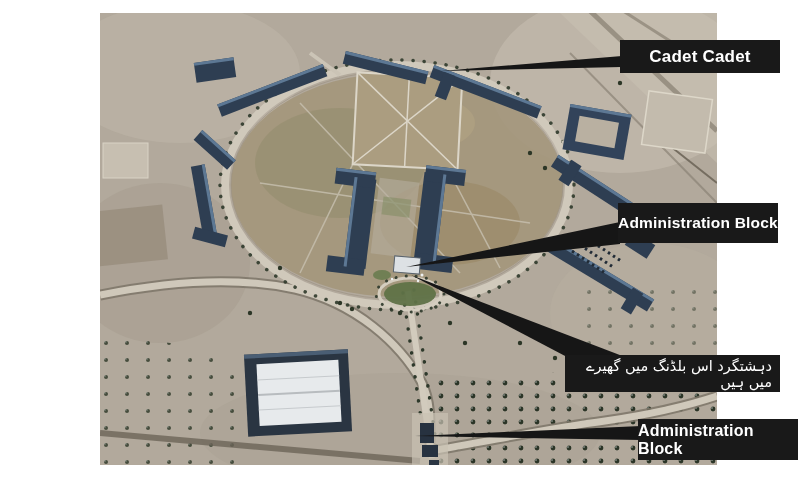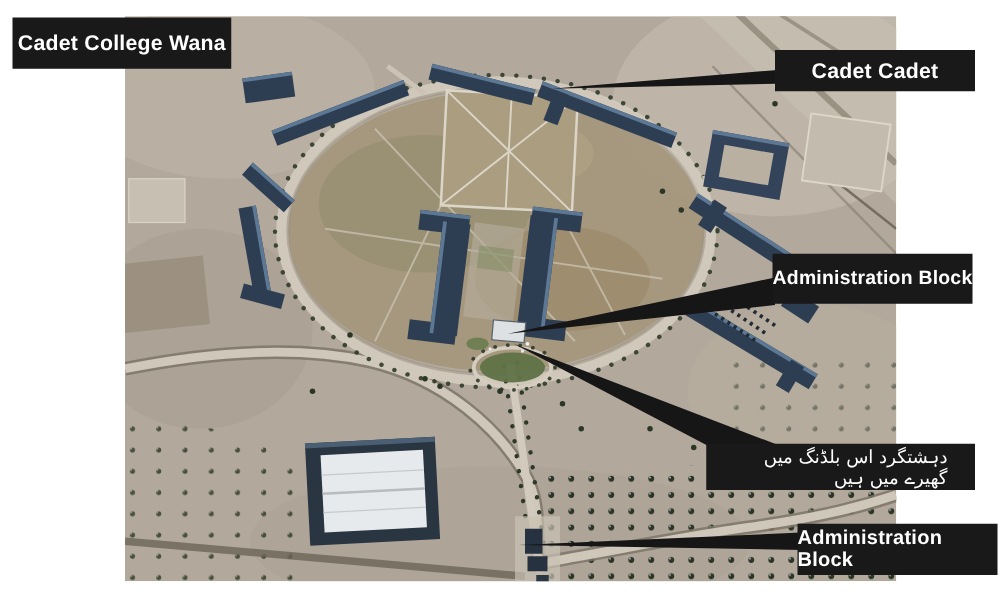--- a/index.html
+++ b/index.html
@@ -8,21 +8,21 @@
   .stage{position:absolute;left:0;top:0;width:800px;height:480px;background:#ffffff;}
   .sat{position:absolute;left:100px;top:13px;width:617px;height:452px;}
   .sat svg{display:block;}
   .overlay{position:absolute;left:0;top:0;width:800px;height:480px;pointer-events:none;}
   .label{position:absolute;background:#191919;color:#ffffff;display:flex;align-items:center;
          justify-content:center;box-sizing:border-box;letter-spacing:.2px;font-weight:600;}
   .label-title{left:10px;top:14px;width:175px;height:41px;font-size:17px;}
   .label-hostel{left:620px;top:40px;width:160px;height:33px;font-size:17px;}
   .label-admin{left:618px;top:203px;width:160px;height:40px;font-size:15.5px;}
   .label-urdu{left:565px;top:355px;width:215px;height:37px;font-size:14.5px;
-              font-family:"DejaVu Sans",sans-serif;font-weight:500;padding:0 22px;}
+              font-family:"DejaVu Sans",sans-serif;font-weight:500;padding:0 8px;}
   .label-gate{left:638px;top:419px;width:160px;height:41px;font-size:16px;}
 </style>
 </head>
 <body>
 
 <div class="stage">
 
   <div class="sat">
     <svg width="617" height="452" viewBox="0 0 617 452" xmlns="http://www.w3.org/2000/svg">
       <defs>
@@ -235,23 +235,20 @@
     </svg>
   </div>
 
   <svg class="overlay" width="800" height="480" viewBox="0 0 800 480" xmlns="http://www.w3.org/2000/svg">
     <polygon points="622,56 622,67 441,71" fill="#161616"></polygon>
     <polygon points="620,222 620,244 406,267" fill="#161616"></polygon>
     <polygon points="567,357 625,357 411,275" fill="#161616"></polygon>
     <polygon points="641,426 641,440 415,436" fill="#161616"></polygon>
   </svg>
 
-  <div class="label label-title">
-    <span>Cadet College Wana</span>
-  </div>
   <div class="label label-hostel">
     <span>Cadet Cadet</span>
   </div>
   <div class="label label-admin">
     <span>Administration Block</span>
   </div>
   <div class="label label-urdu" dir="rtl">
     <span>دہشتگرد اس بلڈنگ میں گھیرے میں ہیں</span>
   </div>
   <div class="label label-gate">

